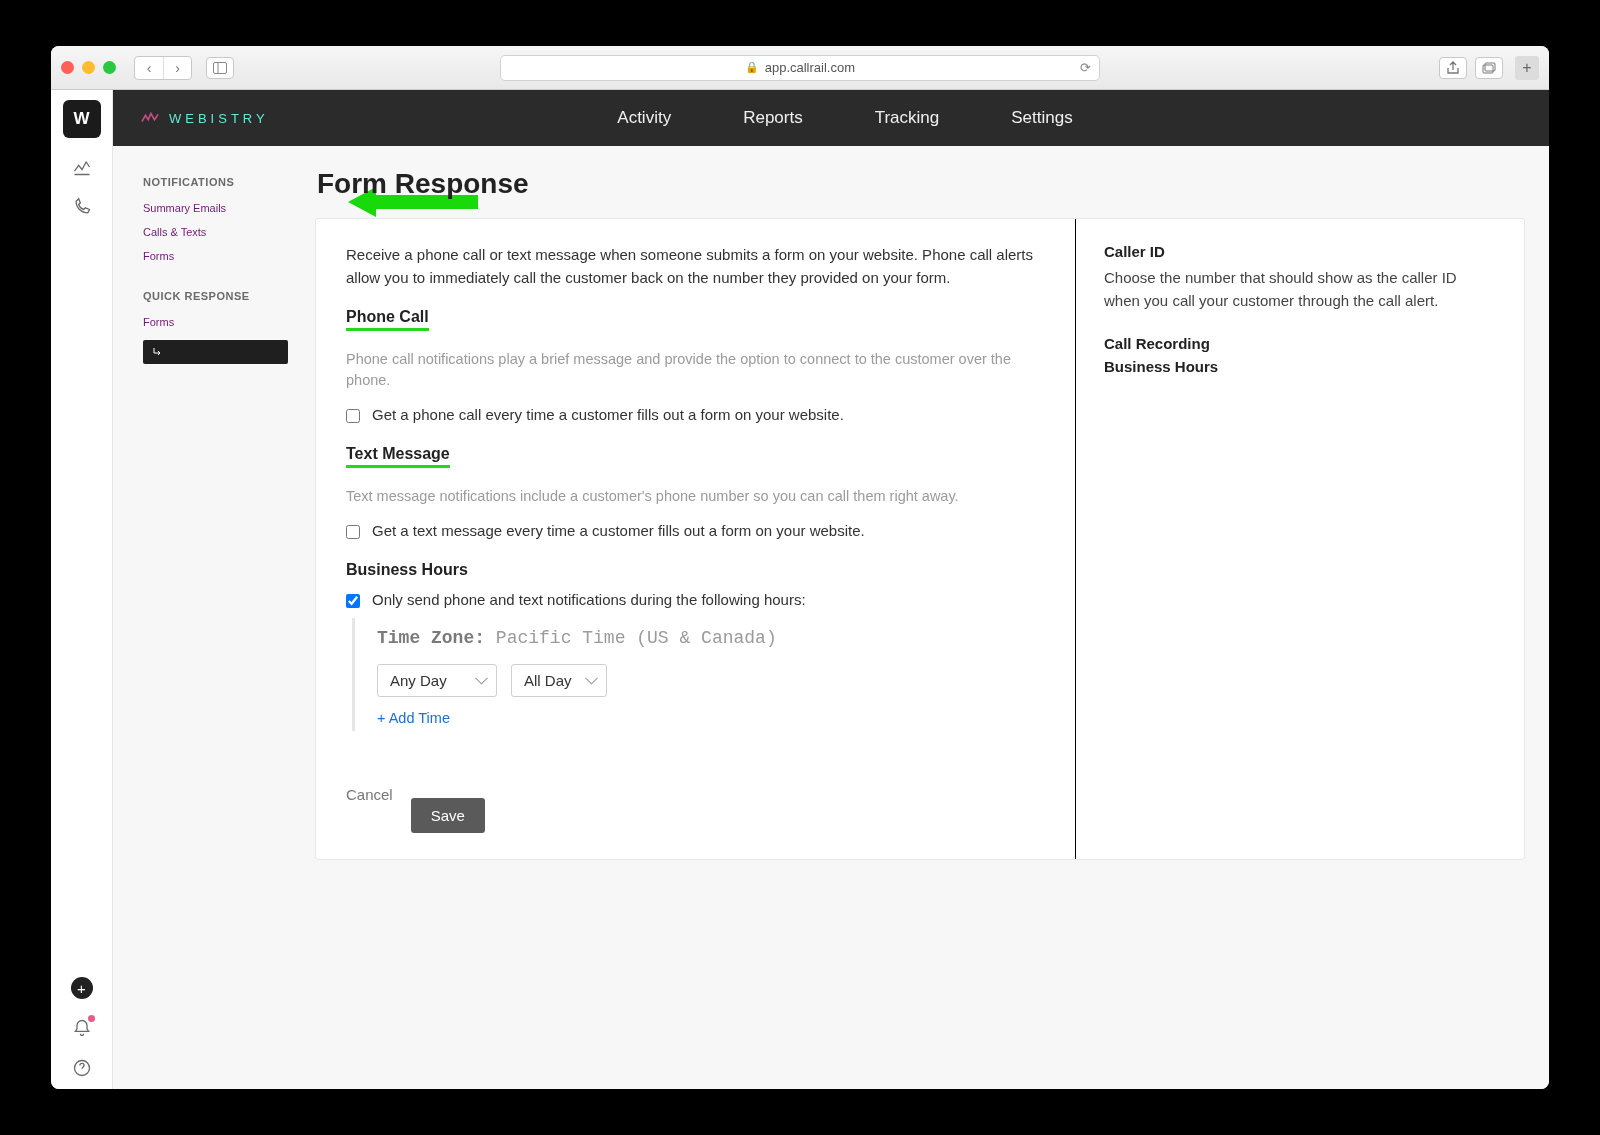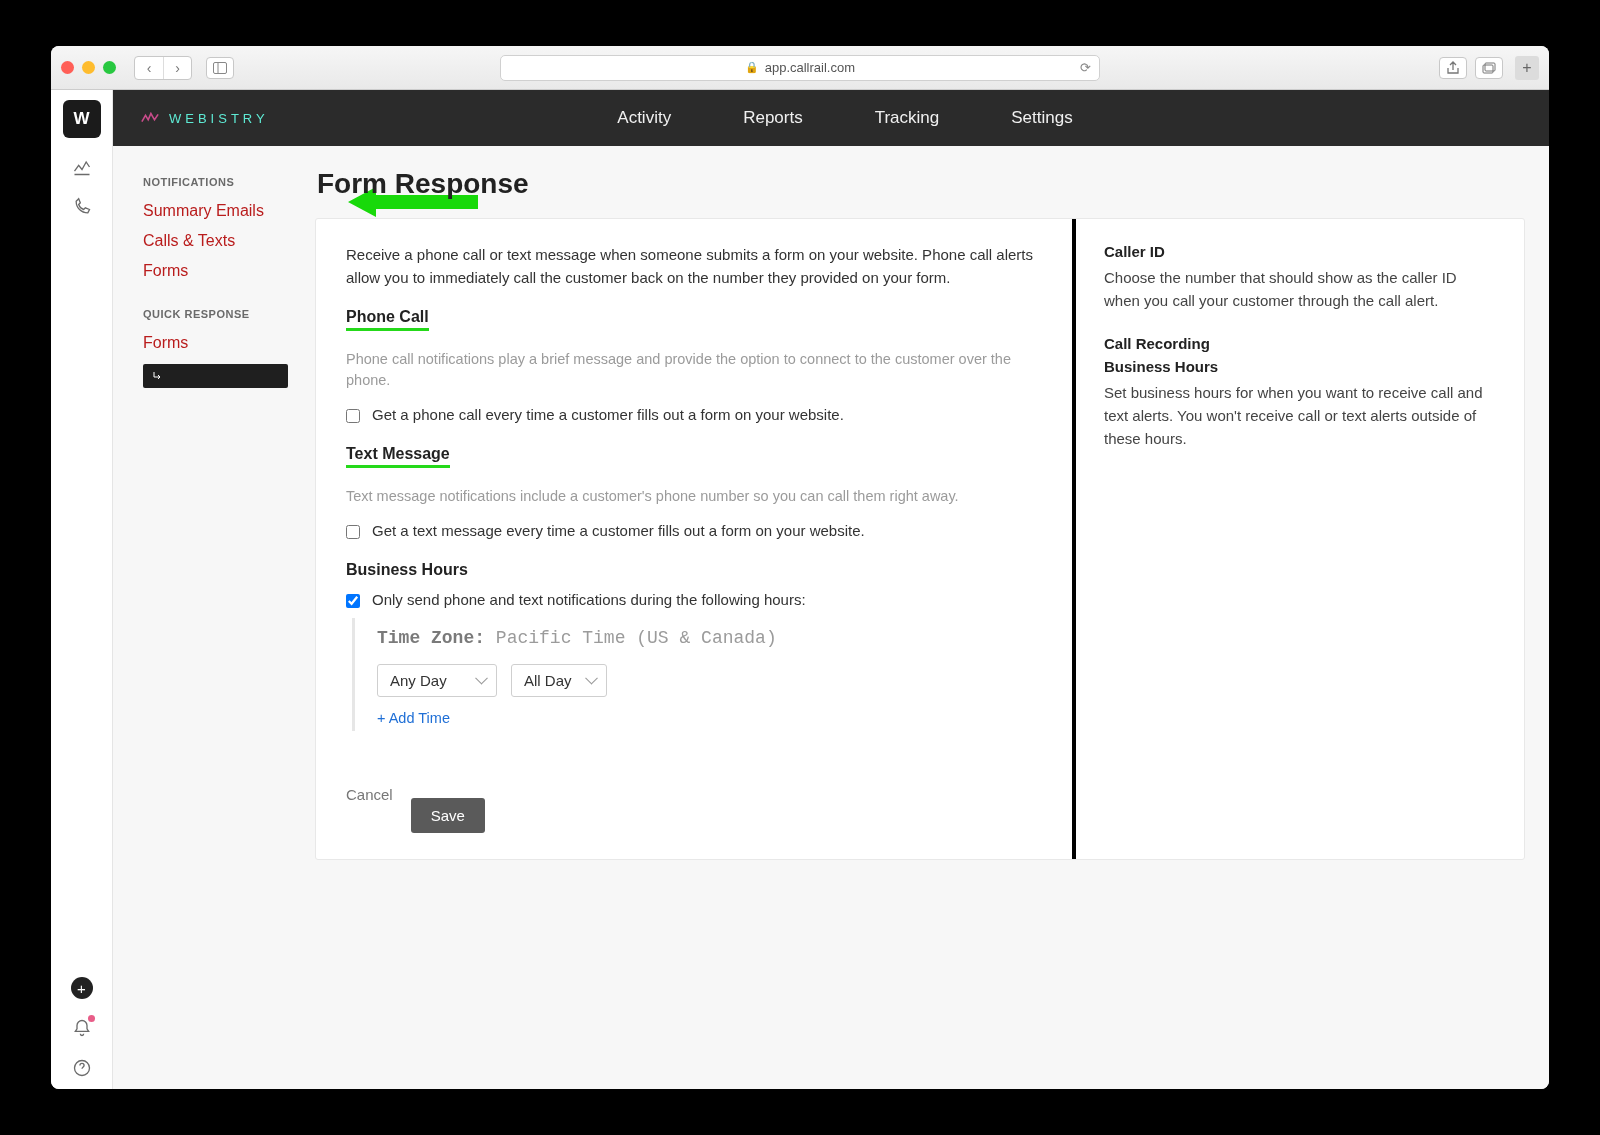--- a/index.html
+++ b/index.html
@@ -80,39 +80,39 @@
     display:flex; align-items:center; padding:0 28px; gap:28px;
   }
   .brand { display:flex; align-items:center; gap:10px; letter-spacing:4px; font-size:13px; color:#5eead4;}
   .brand svg { width:18px; height:12px;}
   .topnav { position:absolute; left:50%; transform:translateX(-50%); display:flex; gap:44px; font-size:17px;}
   .topnav a { color:#f0f0f0; text-decoration:none; cursor:pointer;margin-left:28px;}
 
   .content { flex:1; display:flex; padding:22px 20px 20px 8px; gap:0; overflow:auto;}
   .side-col { width:194px; padding:8px 10px 0 22px;}
   .side-heading { font-size:11px; font-weight:700; color:#6a6a6a; letter-spacing:0.5px; margin-bottom:8px; text-transform:uppercase;}
-  .side-link { display:block; padding:6px 0; color:#b91c1c; font-size:16px; cursor:pointer;}
+  .side-link { display:block; padding:6px 0; color:#701a75; font-size:11px; cursor:pointer;}
   .side-heading.second { margin-top:22px; position:relative;}
   .side-sub {
     margin-top:6px; background:#1f1f1f; color:#fff; width:145px; height:24px;
     display:flex; align-items:center; padding-left:8px; font-size:13px; border-radius:2px;
   }
   .side-sub svg { width:12px; height:12px; stroke:#fff; fill:none;}
 
   .arrow {
     position:absolute; left:227px; top:17px; width:130px; height:34px; pointer-events:none;
   }
 
   .page-title { font-size:28px; font-weight:600; color:#222; margin:0 0 18px 2px;}
   .main-col { flex:1; max-width:1210px;}
   .card {
     background:#fff; border:1px solid #e8e8e8; border-radius:3px;
     display:flex; min-height:610px;
   }
-  .card-main { flex:1; padding:24px 30px 26px 30px; border-right:4px solid #000000;}
+  .card-main { flex:1; padding:24px 30px 26px 30px; border-right:1px solid #000000;}
   .card-side { width:448px; padding:24px 28px; color:#333;}
   .intro { color:#333; font-size:15px; line-height:1.55; margin-bottom:18px;}
   .sect-title { font-size:16px; font-weight:600; color:#222; display:inline-block; padding-bottom:2px; border-bottom:3px solid #25d91a; margin-bottom:18px;}
   .sect-desc { color:#9b9b9b; font-size:14.5px; line-height:1.5; margin-bottom:14px;}
   .chk-row { display:flex; align-items:flex-start; gap:12px; font-size:15px; color:#333; margin-bottom:22px;}
   .chk-row input { margin-top:3px; width:14px; height:14px;}
   .bh-title { font-weight:600; font-size:16px; margin:6px 0 12px 0; color:#222;}
   .bh-block { border-left:3px solid #e6e6e6; margin-left:6px; padding:10px 0 4px 22px;}
   .tz { color:#9b9b9b; font-size:18px;font-family:Liberation Mono, monospace;}
   .tz b { color:#7a7a7a; font-weight:600;}
@@ -287,20 +287,19 @@
                 <span class="cancel">Cancel</span>
                 <button class="save">Save</button>
               </div>
             </div>
 
             <div class="card-side">
               <div class="aside-h">Caller ID</div>
               <div class="aside-p">Choose the number that should show as the caller ID when you call your customer through the call alert.</div>
               <div class="aside-h">Call Recording</div>
               <div class="aside-h">Business Hours</div>
-              <div class="aside-p">Set business hours for when you want to receive call and text alerts. You won't receive call or text alerts outside of these hours.</div>
             </div>
           </div>
         </div>
       </div>
     </div>
   </div>
 </div>
 
 </body></html>

